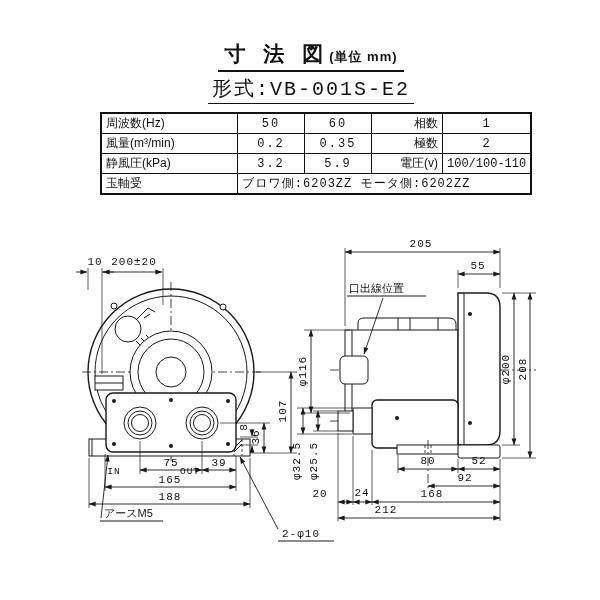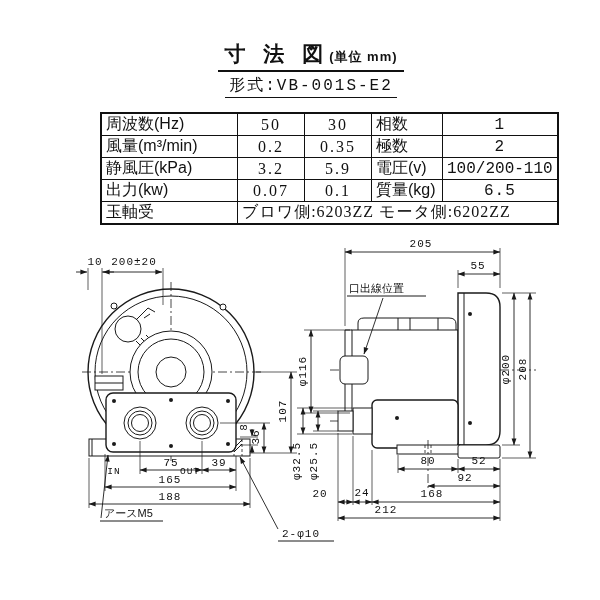--- a/index.html
+++ b/index.html
@@ -7,31 +7,31 @@
     width:600px;height:600px;position:relative;background:#ffffff;
     font-family:"Liberation Sans","DejaVu Sans",sans-serif;color:#111;
     overflow:hidden;
   }
   
   .title-block{position:absolute;top:40px;left:0;width:600px;text-align:center;z-index:3;margin-left:11px;}
   .title-main{display:inline-block;border-bottom:2px solid #111;padding:0 6px 2px 6px;}
   .title-text{font-size:21px;font-weight:bold;letter-spacing:6px;}
   .title-unit{font-size:13px;font-weight:bold;letter-spacing:1px;}
   .model-line{display:inline-block;margin-top:3px;border-bottom:1.5px solid #111;
-    font-size:16px;letter-spacing:2px;padding:0 4px 1px 4px;font-family:"Liberation Mono","DejaVu Sans Mono",monospace;text-align:center;}
+    font-size:20px;letter-spacing:2px;padding:0 4px 1px 4px;font-family:"Liberation Mono","DejaVu Sans Mono",monospace;text-align:center;}
   
   table.spec{position:absolute;left:100px;top:112px;border-collapse:collapse;z-index:3;background:#fff;}
-  table.spec td{border:1px solid #111;height:19px;font-size:16px;padding:0 4px;white-space:nowrap;}
+  table.spec td{border:1px solid #111;height:19px;font-size:12px;padding:0 4px;white-space:nowrap;}
   table.spec{border:2px solid #111;}
   td.lab{width:127px;text-align:left;}
-  td.num{width:58px;text-align:center;font-family:Liberation Serif, serif;font-size:13px;letter-spacing:2px;}
-  td.lab2{width:62px;text-align:left;border-left:3px double #111;margin-top:48px;}
+  td.num{width:58px;text-align:center;font-family:Liberation Mono, monospace;font-size:13px;letter-spacing:2px;}
+  td.lab2{width:62px;text-align:right;border-left:3px double #111;margin-top:48px;}
   td.num2{width:64px;text-align:center;font-family:"Liberation Mono","DejaVu Sans Mono",monospace;font-size:13px;letter-spacing:1px;}
   td.small{font-size:10px;letter-spacing:0;}
-  td.span-val{text-align:left;font-family:Liberation Serif, serif;font-size:12px;letter-spacing:1px;margin-top:12px;}
+  td.span-val{text-align:left;font-family:Liberation Mono, monospace;font-size:12px;letter-spacing:1px;margin-top:12px;}
   
   svg.draw{position:absolute;left:0;top:0;z-index:1;}
   .ln{stroke:#1a1a1a;stroke-width:1;fill:none;}
   .ln2{stroke:#1a1a1a;stroke-width:1.4;fill:none;}
   .lnw{stroke:#1a1a1a;stroke-width:1;fill:#ffffff;}
   .lnw2{stroke:#1a1a1a;stroke-width:1.4;fill:#ffffff;}
   .cl{stroke:#1a1a1a;stroke-width:0.8;fill:none;stroke-dasharray:9 3 2 3;}
   .hid{stroke:#1a1a1a;stroke-width:0.8;fill:none;stroke-dasharray:3 2;}
   .ext{stroke:#1a1a1a;stroke-width:0.7;fill:none;}
   .dimln{stroke:#1a1a1a;stroke-width:0.9;fill:none;}
@@ -51,44 +51,37 @@
   <div class="model-line">
     <span>形式:</span><span>VB-001S-E2</span>
   </div>
 </div>
 
 <table class="spec">
   <tbody>
       <tr>
     <td class="lab">周波数(Hz)</td>
     <td class="num">50</td>
-    <td class="num">30</td>
+    <td class="num">60</td>
     <td class="lab2">相数</td>
     <td class="num2">1</td>
   </tr>
   <tr>
     <td class="lab">風量(m³/min)</td>
     <td class="num">0.2</td>
     <td class="num">0.35</td>
     <td class="lab2">極数</td>
     <td class="num2">2</td>
   </tr>
   <tr>
     <td class="lab">静風圧(kPa)</td>
     <td class="num">3.2</td>
     <td class="num">5.9</td>
     <td class="lab2">電圧(v)</td>
-    <td class="num2 small">100/200-110</td>
-  </tr>
-  <tr>
-    <td class="lab">出力(kw)</td>
-    <td class="num">0.07</td>
-    <td class="num">0.1</td>
-    <td class="lab2">質量(kg)</td>
-    <td class="num2">6.5</td>
+    <td class="num2 small">100/100-110</td>
   </tr>
   <tr>
     <td class="lab">玉軸受</td>
     <td class="span-val" colspan="4">ブロワ側:6203ZZ モータ側:6202ZZ</td>
   </tr>
 </tbody>
   </table>
 
 <svg class="draw" width="600" height="600" viewBox="0 0 600 600">
   <defs>

